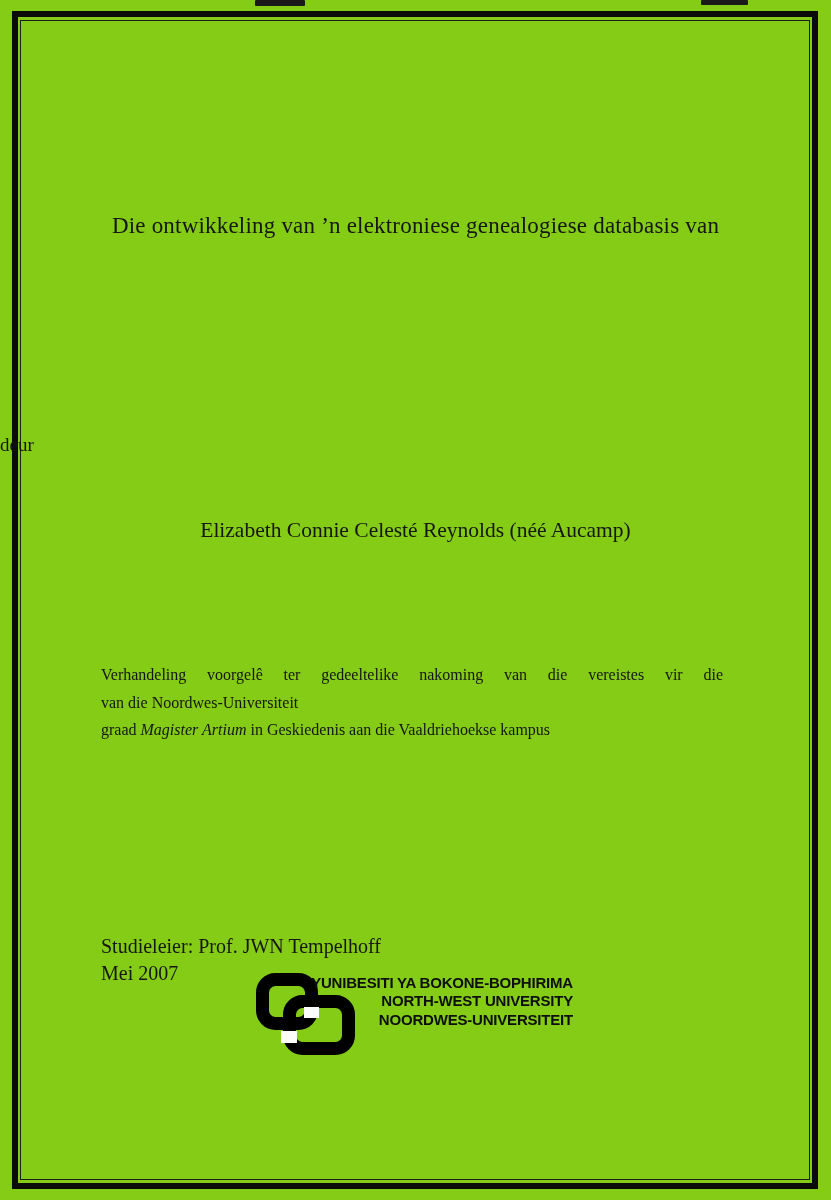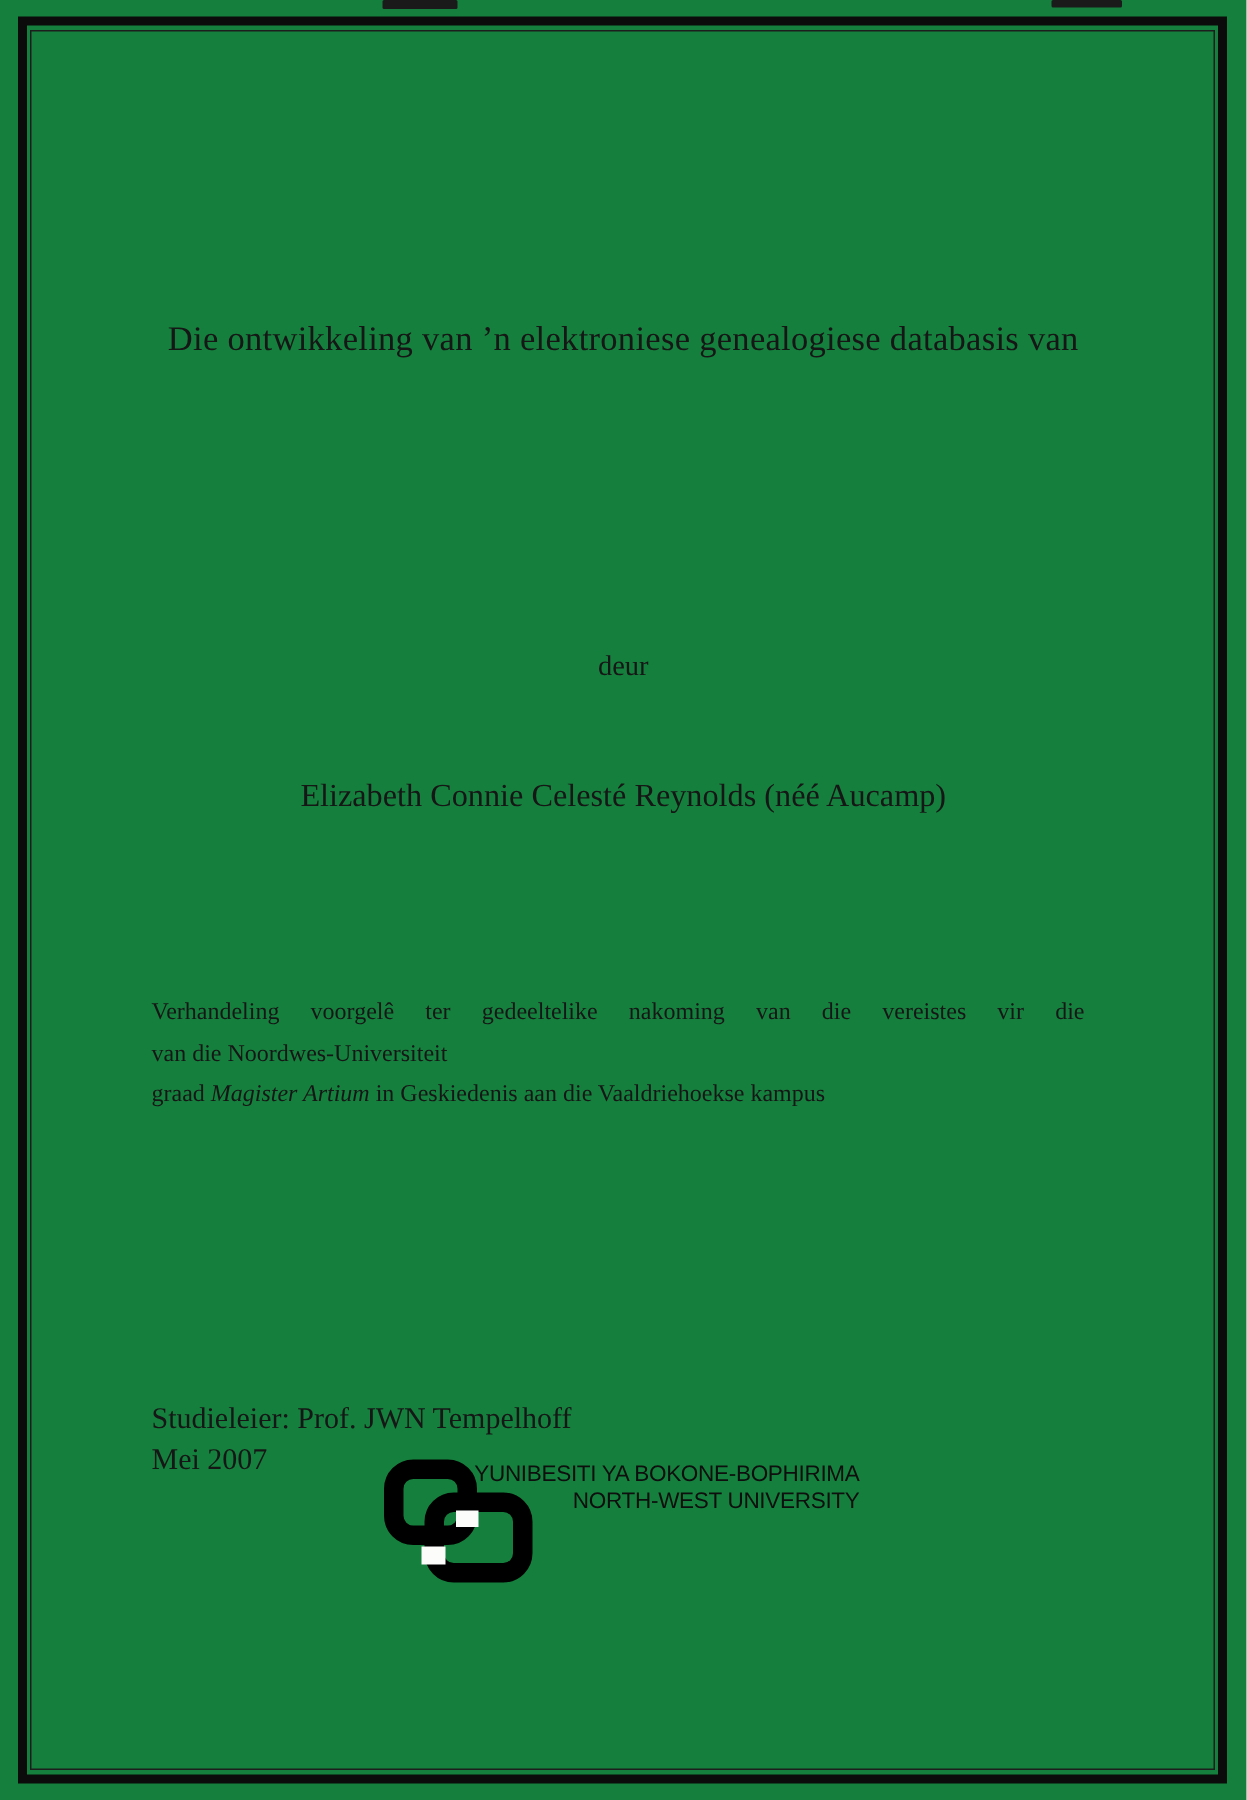--- a/index.html
+++ b/index.html
@@ -1,20 +1,20 @@
 <!DOCTYPE html>
 <html><head>
 <meta charset="utf-8">
 <style>
   html, body { margin: 0; padding: 0; background: #ffffff; }
   .page {
     position: relative;
     width: 831px;
     height: 1200px;
-    background: #15803d;
+    background: #84cc16;
     font-family: "Liberation Serif", serif;
     color: #161616;
     overflow: hidden;
   }
   .border-outer {
     position: absolute;
     left: 12px; top: 11px; right: 13px; bottom: 11px;
     border: 6px solid #0b0b0b;
     pointer-events: none;
   }
@@ -35,21 +35,21 @@
     text-align: center;
     font-size: 23px;
     font-weight: normal;
     line-height: 44px;
     letter-spacing: 0.2px;
     white-space: nowrap;
   }
   .byline-deur {
     position: absolute;
     left: 0; right: 0; top: 434px;
-    text-align: center;
+    text-align: left;
     font-size: 19px;
   }
   .author-name {
     position: absolute;
     left: 0; right: 0; top: 518px;
     text-align: center;
     font-size: 21.5px;
   }
   .statement {
     position: absolute;
@@ -73,21 +73,21 @@
   .logo-mark {
     position: absolute;
     left: 256px; top: 969px;
     width: 101px; height: 87px;
   }
   .logo-text {
     position: absolute;
     top: 974px; right: 258px;
     text-align: right;
     font-family: "Liberation Sans", sans-serif;
-    font-weight: 400;
+    font-weight: 700;
     font-size: 15px;
     line-height: 18.4px;
     letter-spacing: -0.2px;
     color: #0e0e0e;
     white-space: nowrap;
   }
 </style>
 </head>
 <body>
 
@@ -127,15 +127,16 @@
 
       <rect x="6.5" y="10.5" width="49" height="44" rx="13" fill="none" stroke="#000000" stroke-width="13"></rect>
 
       <rect x="48" y="38" width="15" height="11" fill="#fcfcfb"></rect>
     </svg>
   </div>
 
   <div class="logo-text">
     <div>YUNIBESITI YA BOKONE-BOPHIRIMA</div>
     <div>NORTH-WEST UNIVERSITY</div>
+    <div>NOORDWES-UNIVERSITEIT</div>
   </div>
 
 </div>
 
 </body></html>

